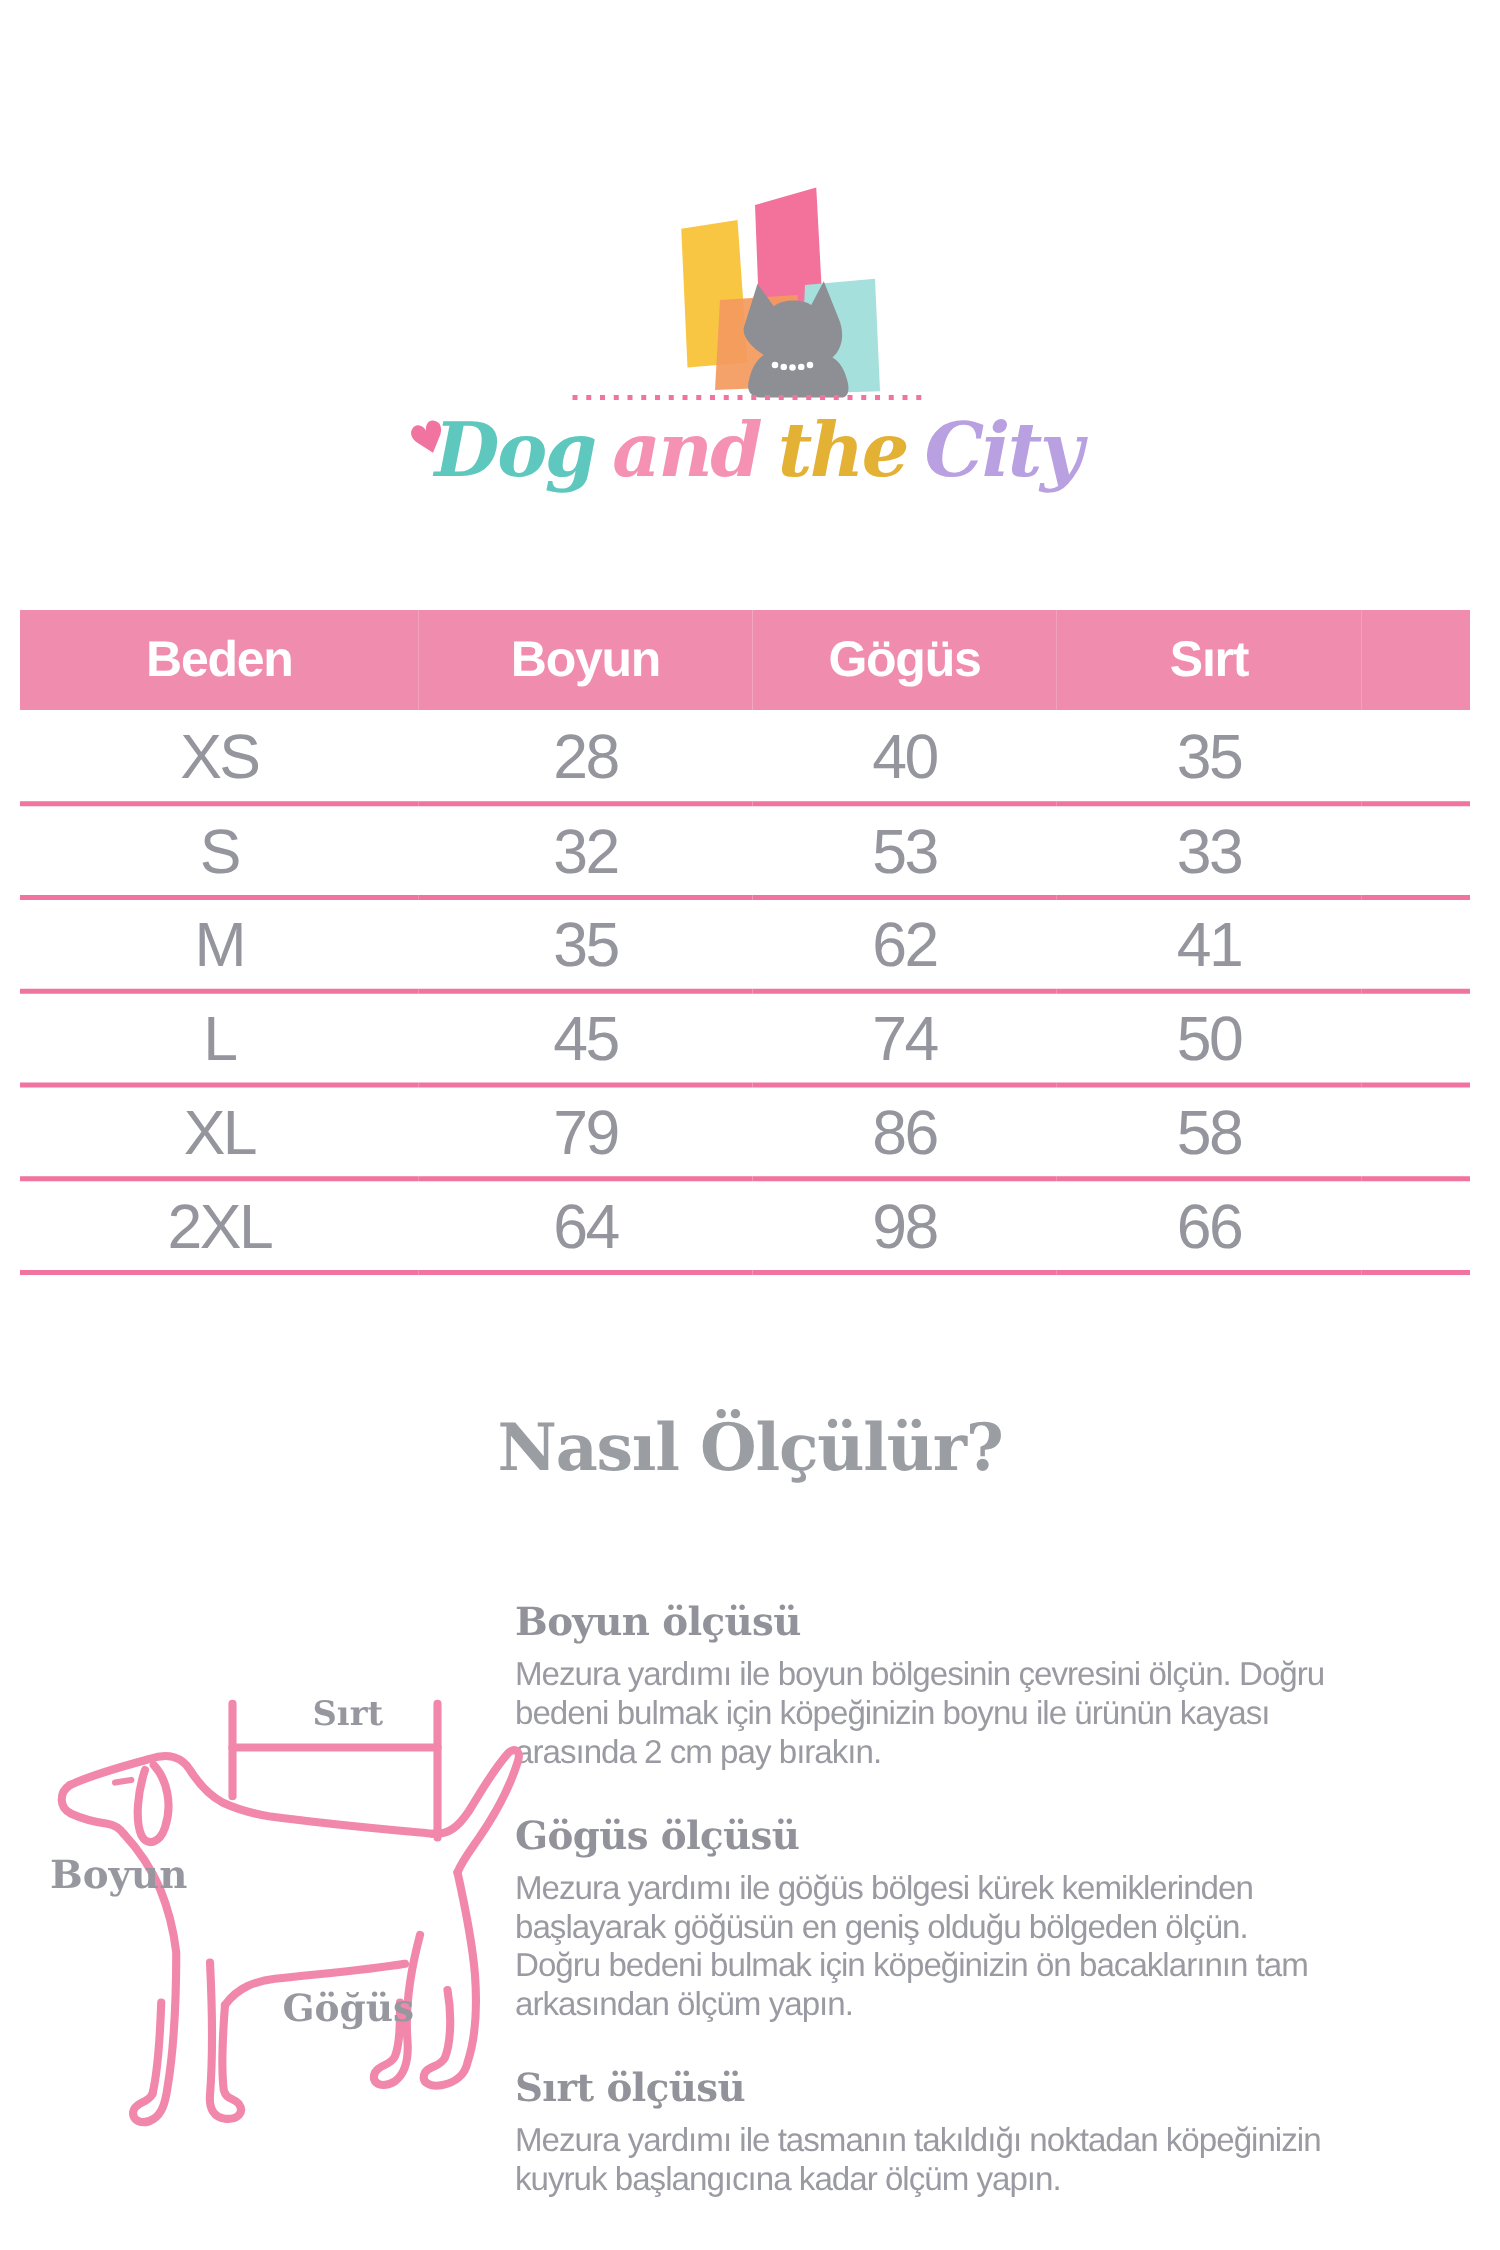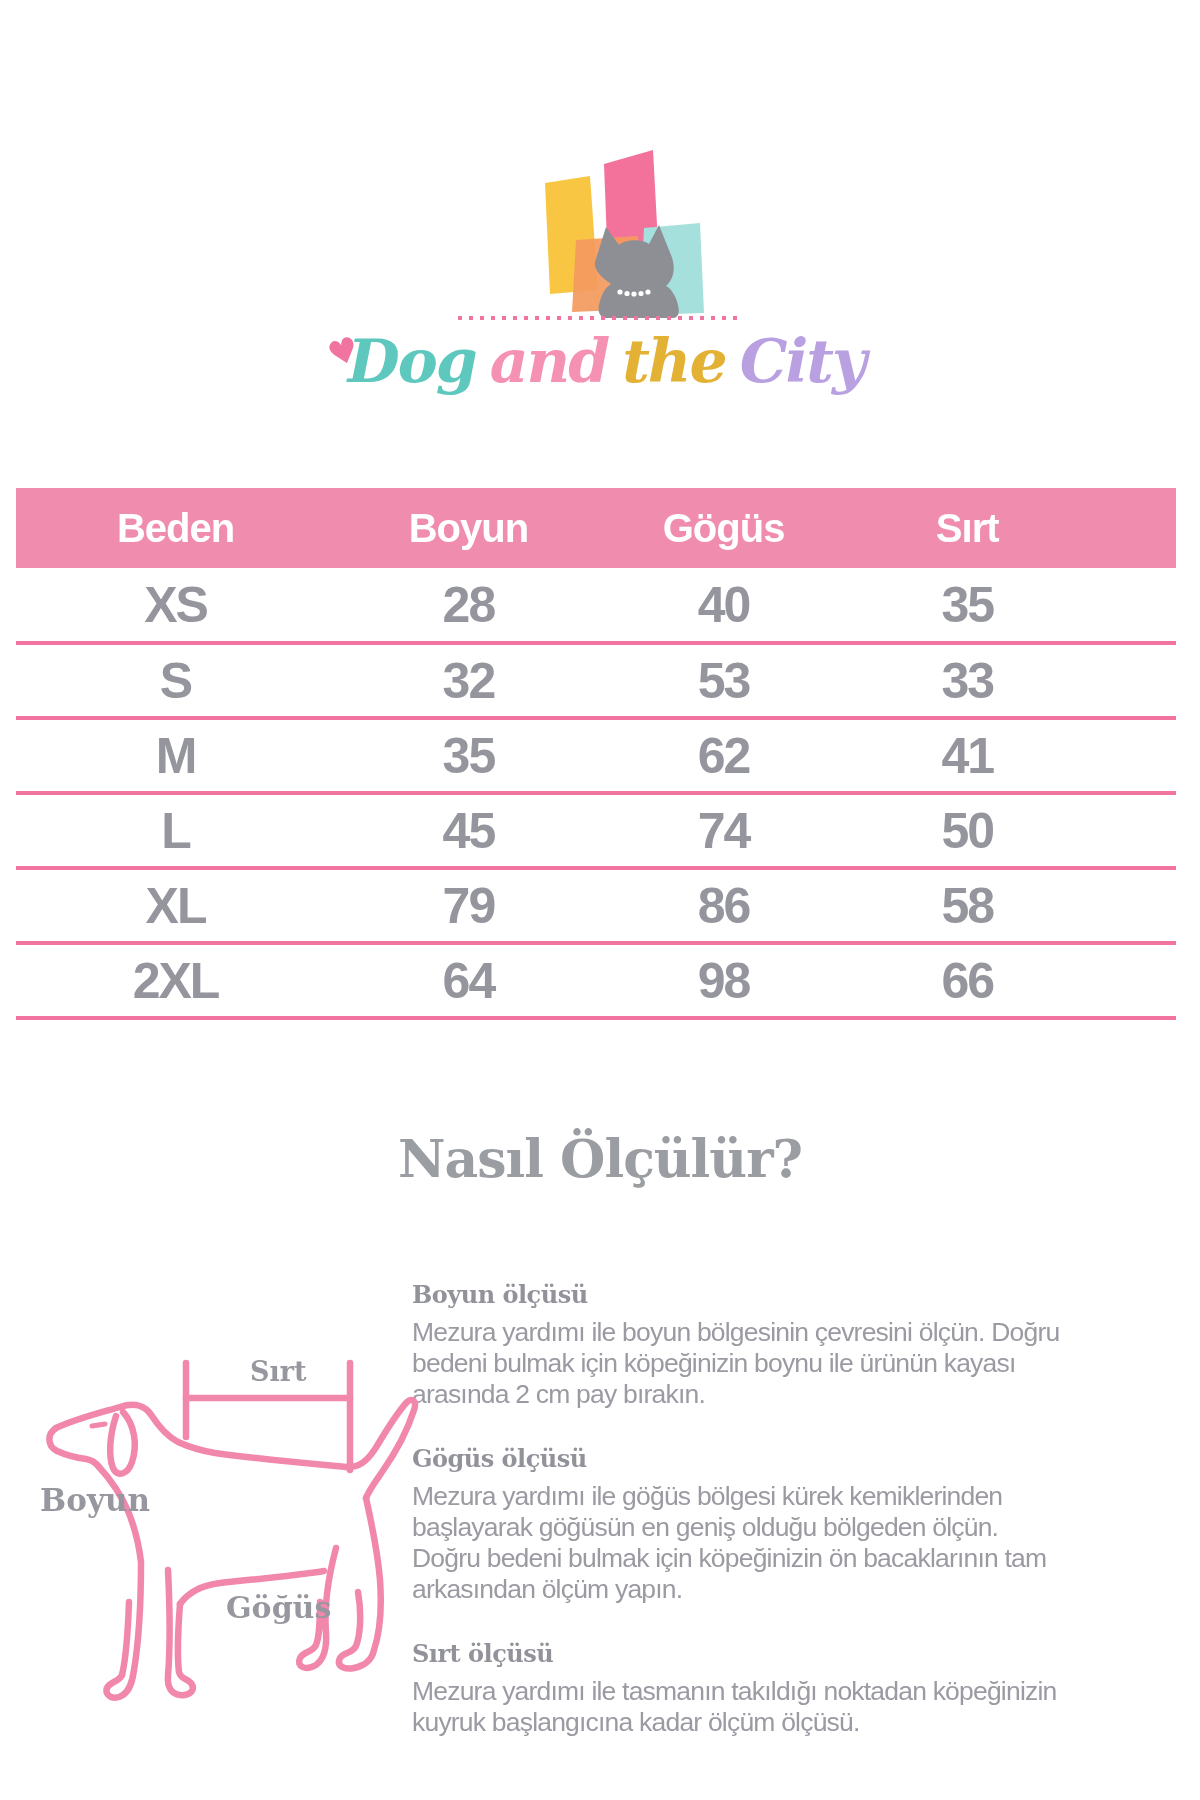--- a/index.html
+++ b/index.html
@@ -27,33 +27,33 @@
   table.size-table{
     position:absolute;top:488px;left:16px;width:1160px;
     border-collapse:collapse;table-layout:fixed;
   }
   table.size-table thead tr{background:#F08CAD;height:80px;}
   table.size-table th{
     color:#ffffff;font-size:40px;font-weight:bold;letter-spacing:-1px;text-align:center;
   }
   table.size-table tbody tr{height:75px;}
   table.size-table tbody td{
-    border-bottom:4px solid #F1739F;color:#95959D;font-size:50px;font-weight:bold;
+    border-bottom:4px solid #F1739F;color:#95959D;font-size:50px;font-weight:normal;
     letter-spacing:-2px;text-align:center;vertical-align:middle;
   }
   
   .measure-title{
     position:absolute;top:1128px;left:0;width:1200px;text-align:center;
     font-family:"DejaVu Serif",serif;font-weight:bold;font-size:52px;color:#9A9DA1;
     letter-spacing:-1px;
   }
   .measure-texts{position:absolute;left:412px;top:1280px;width:655px;}
   .measure-section h3{
     margin:0 0 8px 0;font-family:"DejaVu Serif",serif;font-weight:bold;
-    font-size:24px;color:#92929A;letter-spacing:-0.5px;
+    font-size:31px;color:#92929A;letter-spacing:-0.5px;
   }
   .measure-section p{
     margin:0 0 34px 0;font-size:26.5px;line-height:31px;color:#9A9AA2;
     letter-spacing:-0.8px;
   }
   
   .dog-diagram{position:absolute;left:28px;top:1340px;}
   .diagram-label{
     position:absolute;font-family:"DejaVu Serif",serif;font-weight:bold;color:#97979F;
   }
@@ -163,21 +163,21 @@
   <div class="measure-section">
     <h3>Boyun ölçüsü</h3>
     <p>Mezura yardımı ile boyun bölgesinin çevresini ölçün. Doğru bedeni bulmak için köpeğinizin boynu ile ürünün kayası arasında 2 cm pay bırakın.</p>
   </div>
   <div class="measure-section">
     <h3>Gögüs ölçüsü</h3>
     <p>Mezura yardımı ile göğüs bölgesi kürek kemiklerinden başlayarak göğüsün en geniş olduğu bölgeden ölçün. Doğru bedeni bulmak için köpeğinizin ön bacaklarının tam arkasından ölçüm yapın.</p>
   </div>
   <div class="measure-section">
     <h3>Sırt ölçüsü</h3>
-    <p>Mezura yardımı ile tasmanın takıldığı noktadan köpeğinizin kuyruk başlangıcına kadar ölçüm ölçüsü.</p>
+    <p>Mezura yardımı ile tasmanın takıldığı noktadan köpeğinizin kuyruk başlangıcına kadar ölçüm yapın.</p>
   </div>
 </div>
 
 <svg class="dog-diagram" width="392" height="400" viewBox="0 0 392 400" fill="none" stroke="#F287AC" stroke-width="6.5" stroke-linecap="round" stroke-linejoin="round">
 
   <g>
     <line x1="158" y1="23" x2="158" y2="97"></line>
     <line x1="322" y1="23" x2="322" y2="130"></line>
     <line x1="158" y1="58" x2="322" y2="58"></line>
   </g>

